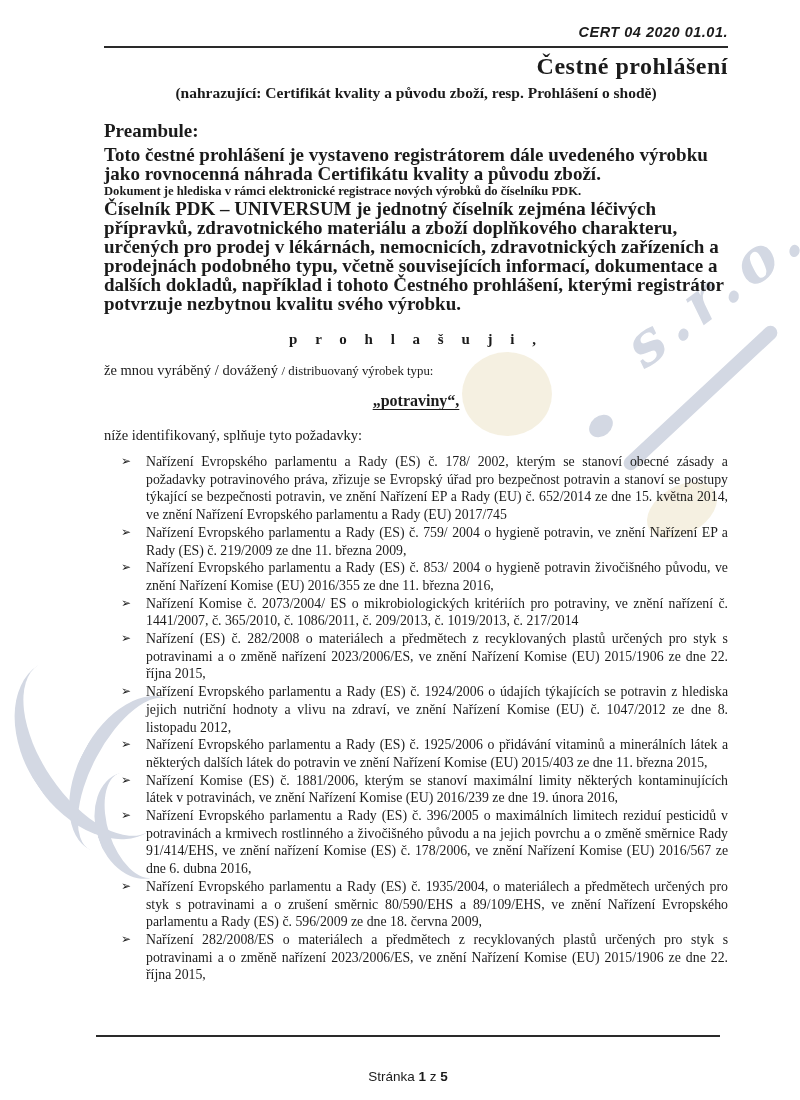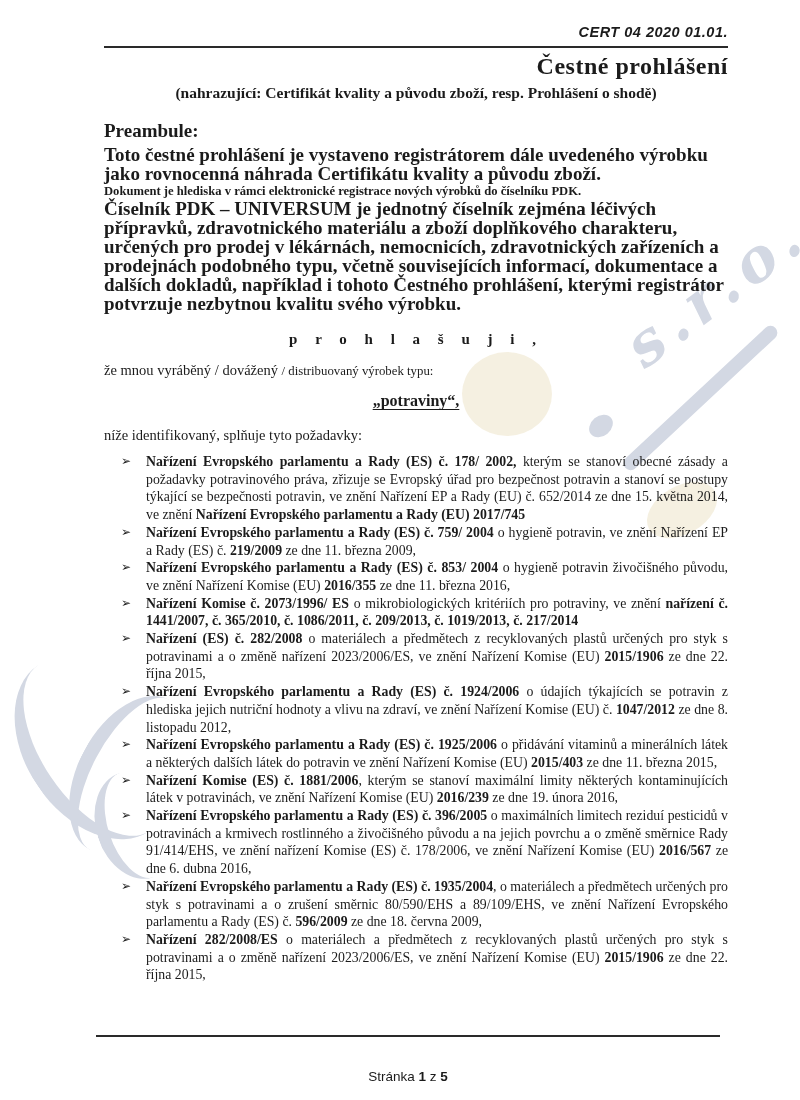--- a/index.html
+++ b/index.html
@@ -54,21 +54,21 @@
   .decl-product{text-align:center;font-size:16px;font-weight:bold;margin-top:11px;line-height:20px;}
   .decl-product span{text-decoration:underline;text-underline-offset:3px;}
   .decl-line3{font-size:14.5px;line-height:18px;margin-top:15px;}
 
   .req-list{margin-top:9px;}
   .req-item{
     position:relative;padding-left:42px;text-align:justify;
     font-size:13.8px;line-height:17.7px;
   }
   .req-item .marker{position:absolute;left:17px;top:0;font-size:12px;}
-  .req-item .b{font-weight:bold;}
+  .req-item .b{font-weight:normal;}
 
   .footer-rule{position:absolute;left:96px;top:1035px;width:624px;border:0;border-top:2px solid #2a2a2a;margin:0;z-index:1;}
   .footer-text{
     position:absolute;left:96px;top:1068px;width:624px;text-align:center;z-index:1;
     font-family:"Liberation Sans", sans-serif;font-size:13.5px;line-height:17px;
   }
   .footer-text .b{font-weight:bold;}
 </style>
 </head>
 <body>
@@ -101,21 +101,21 @@
 
     <div class="decl-verb">p r o h l a š u j i ,</div>
     <div class="decl-line2"><span>že mnou vyráběný / dovážený </span><span class="alt">/ distribuovaný výrobek typu:</span></div>
     <div class="decl-product"><span>„potraviny“,</span></div>
     <div class="decl-line3">níže identifikovaný, splňuje tyto požadavky:</div>
 
     <div class="req-list">
         <div class="req-item"><span class="marker">➢</span><span class="req-text"><span class="b">Nařízení Evropského parlamentu a Rady (ES) č. 178/ 2002,</span><span> kterým se stanoví obecné zásady a požadavky potravinového práva, zřizuje se Evropský úřad pro bezpečnost potravin a stanoví se postupy týkající se bezpečnosti potravin, ve znění Nařízení EP a Rady (EU) č. 652/2014 ze dne 15. května 2014, ve znění </span><span class="b">Nařízení Evropského parlamentu a Rady (EU) 2017/745</span></span></div>
         <div class="req-item"><span class="marker">➢</span><span class="req-text"><span class="b">Nařízení Evropského parlamentu a Rady (ES) č. 759/ 2004</span><span> o hygieně potravin, ve znění Nařízení EP a Rady (ES) č. </span><span class="b">219/2009</span><span> ze dne 11. března 2009,</span></span></div>
         <div class="req-item"><span class="marker">➢</span><span class="req-text"><span class="b">Nařízení Evropského parlamentu a Rady (ES) č. 853/ 2004</span><span> o hygieně potravin živočišného původu, ve znění Nařízení Komise (EU) </span><span class="b">2016/355</span><span> ze dne 11. března 2016,</span></span></div>
-        <div class="req-item"><span class="marker">➢</span><span class="req-text"><span class="b">Nařízení Komise č. 2073/1996/ ES</span><span> o mikrobiologických kritériích pro potraviny, ve znění </span><span class="b">nařízení č. 1441/2007, č. 365/2010, č. 1086/2011, č. 209/2013, č. 1019/2013, č. 217/2014</span></span></div>
+        <div class="req-item"><span class="marker">➢</span><span class="req-text"><span class="b">Nařízení Komise č. 2073/2004/ ES</span><span> o mikrobiologických kritériích pro potraviny, ve znění </span><span class="b">nařízení č. 1441/2007, č. 365/2010, č. 1086/2011, č. 209/2013, č. 1019/2013, č. 217/2014</span></span></div>
         <div class="req-item"><span class="marker">➢</span><span class="req-text"><span class="b">Nařízení (ES) č. 282/2008</span><span> o materiálech a předmětech z recyklovaných plastů určených pro styk s potravinami a o změně nařízení 2023/2006/ES, ve znění Nařízení Komise (EU) </span><span class="b">2015/1906</span><span> ze dne 22. října 2015,</span></span></div>
         <div class="req-item"><span class="marker">➢</span><span class="req-text"><span class="b">Nařízení Evropského parlamentu a Rady (ES) č. 1924/2006</span><span>  o údajích týkajících se potravin z hlediska jejich nutriční hodnoty a vlivu na zdraví, ve znění Nařízení Komise (EU) č. </span><span class="b">1047/2012</span><span> ze dne 8. listopadu 2012,</span></span></div>
         <div class="req-item"><span class="marker">➢</span><span class="req-text"><span class="b">Nařízení Evropského parlamentu a Rady (ES) č. 1925/2006</span><span>  o přidávání vitaminů a minerálních látek a některých dalších látek do potravin ve znění Nařízení Komise (EU) </span><span class="b">2015/403</span><span> ze dne 11. března 2015,</span></span></div>
         <div class="req-item"><span class="marker">➢</span><span class="req-text"><span class="b">Nařízení Komise (ES) č. 1881/2006</span><span>, kterým se stanoví maximální limity některých kontaminujících látek v potravinách, ve znění Nařízení Komise (EU) </span><span class="b">2016/239</span><span> ze dne 19. února 2016,</span></span></div>
         <div class="req-item"><span class="marker">➢</span><span class="req-text"><span class="b">Nařízení Evropského parlamentu a Rady (ES) č. 396/2005</span><span> o maximálních limitech reziduí pesticidů v potravinách a krmivech rostlinného a živočišného původu a na jejich povrchu a o změně směrnice Rady 91/414/EHS, ve znění nařízení Komise (ES) č. 178/2006, ve znění Nařízení Komise (EU) </span><span class="b">2016/567</span><span> ze dne 6. dubna 2016,</span></span></div>
         <div class="req-item"><span class="marker">➢</span><span class="req-text"><span class="b">Nařízení Evropského parlamentu a Rady (ES) č. 1935/2004</span><span>, o materiálech a předmětech určených pro styk s potravinami a o zrušení směrnic 80/590/EHS a 89/109/EHS, ve znění Nařízení Evropského parlamentu a Rady (ES) č. </span><span class="b">596/2009</span><span> ze dne 18. června 2009,</span></span></div>
         <div class="req-item"><span class="marker">➢</span><span class="req-text"><span class="b">Nařízení 282/2008/ES</span><span> o materiálech a předmětech z recyklovaných plastů určených pro styk s potravinami a o změně nařízení 2023/2006/ES, ve znění Nařízení Komise (EU) </span><span class="b">2015/1906</span><span> ze dne 22. října 2015,</span></span></div>
       </div>
 
   </div>

